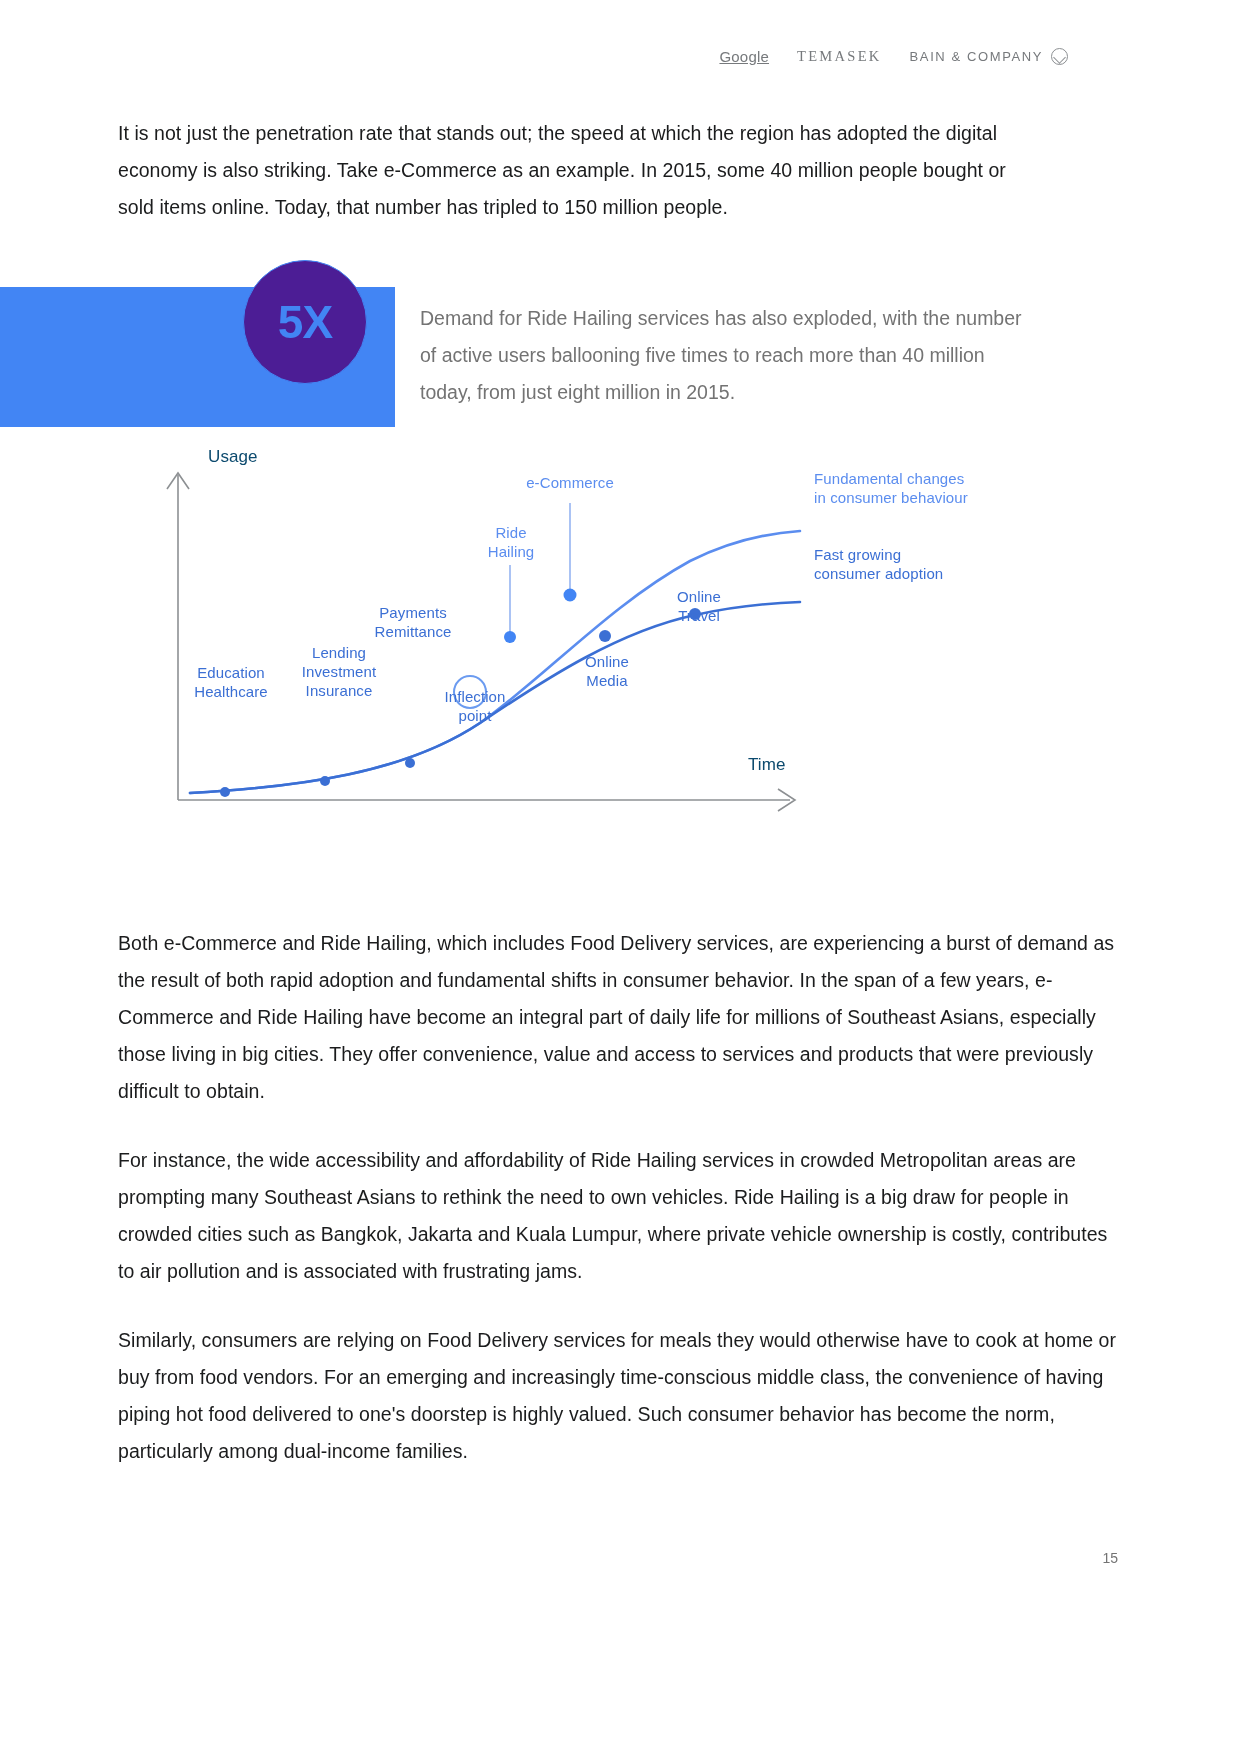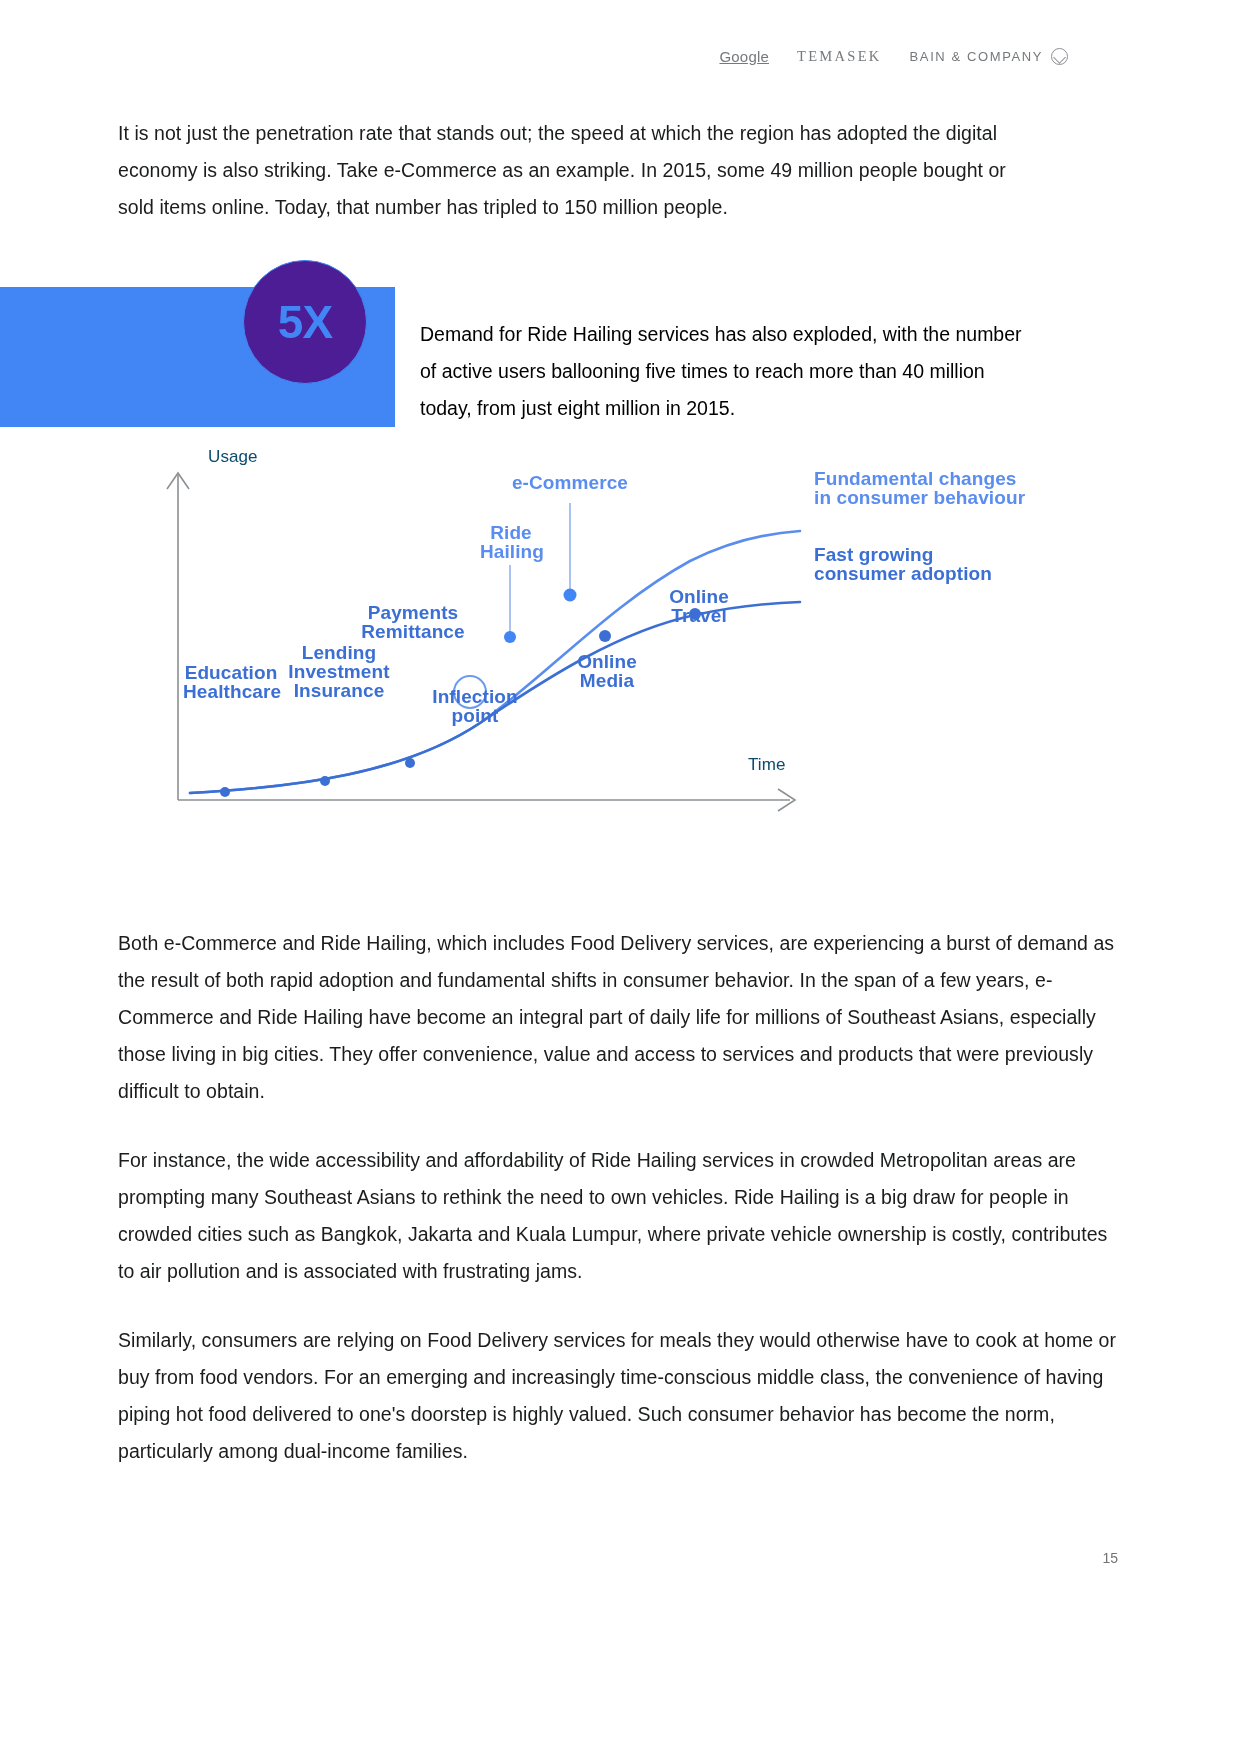--- a/index.html
+++ b/index.html
@@ -125,38 +125,37 @@
     font-weight: bold;
     letter-spacing: -1px;
   }
   .callout-para {
     position: absolute;
     left: 420px;
     top: 300px;
     width: 620px;
     font-size: 19.5px;
     line-height: 37px;
-    color: #000000;
-    margin-top: 16px;
+    color: #737373;
   }
 
   
   .chart-wrap {
     position: absolute;
     left: 150px;
     top: 455px;
     width: 950px;
     height: 400px;
   }
   .chart-svg { display: block; }
   .chart-label {
     position: absolute;
     color: #3b6fd4;
-    font-size: 19px;
-    font-weight: bold;
+    font-size: 15px;
+    font-weight: normal;
     line-height: 19px;
     letter-spacing: 0.1px;
   }
   .chart-label.light { color: #5b8def; }
   .axis-title {
     position: absolute;
     color: #0c4a6e;
     font-size: 17px;
     letter-spacing: 0.1px;
   }
@@ -178,21 +177,21 @@
   <div class="doc-header">
     <span class="brand-google">Google</span>
     <span class="brand-temasek">TEMASEK</span>
     <span class="brand-bain">
       <span>BAIN &amp; COMPANY</span>
       <span class="bain-mark"></span>
     </span>
   </div>
 
   <div class="copy" id="intro-copy">
-    <p>It is not just the penetration rate that stands out; the speed at which the region has adopted the digital economy is also striking. Take e-Commerce as an example. In 2015, some 49 million people bought or sold items online. Today, that number has tripled to 150 million people.</p>
+    <p>It is not just the penetration rate that stands out; the speed at which the region has adopted the digital economy is also striking. Take e-Commerce as an example. In 2015, some 40 million people bought or sold items online. Today, that number has tripled to 150 million people.</p>
   </div>
 
   <div class="callout"></div>
   <div class="callout-text">How fast the number of Ride Hailing users has grown since 2015</div>
   <div class="callout-circle">
     <span class="callout-multiplier">5X</span>
   </div>
   <div class="callout-para">Demand for Ride Hailing services has also exploded, with the number of active users ballooning five times to reach more than 40 million today, from just eight million in 2015.</div>
 
   <div class="chart-wrap">

